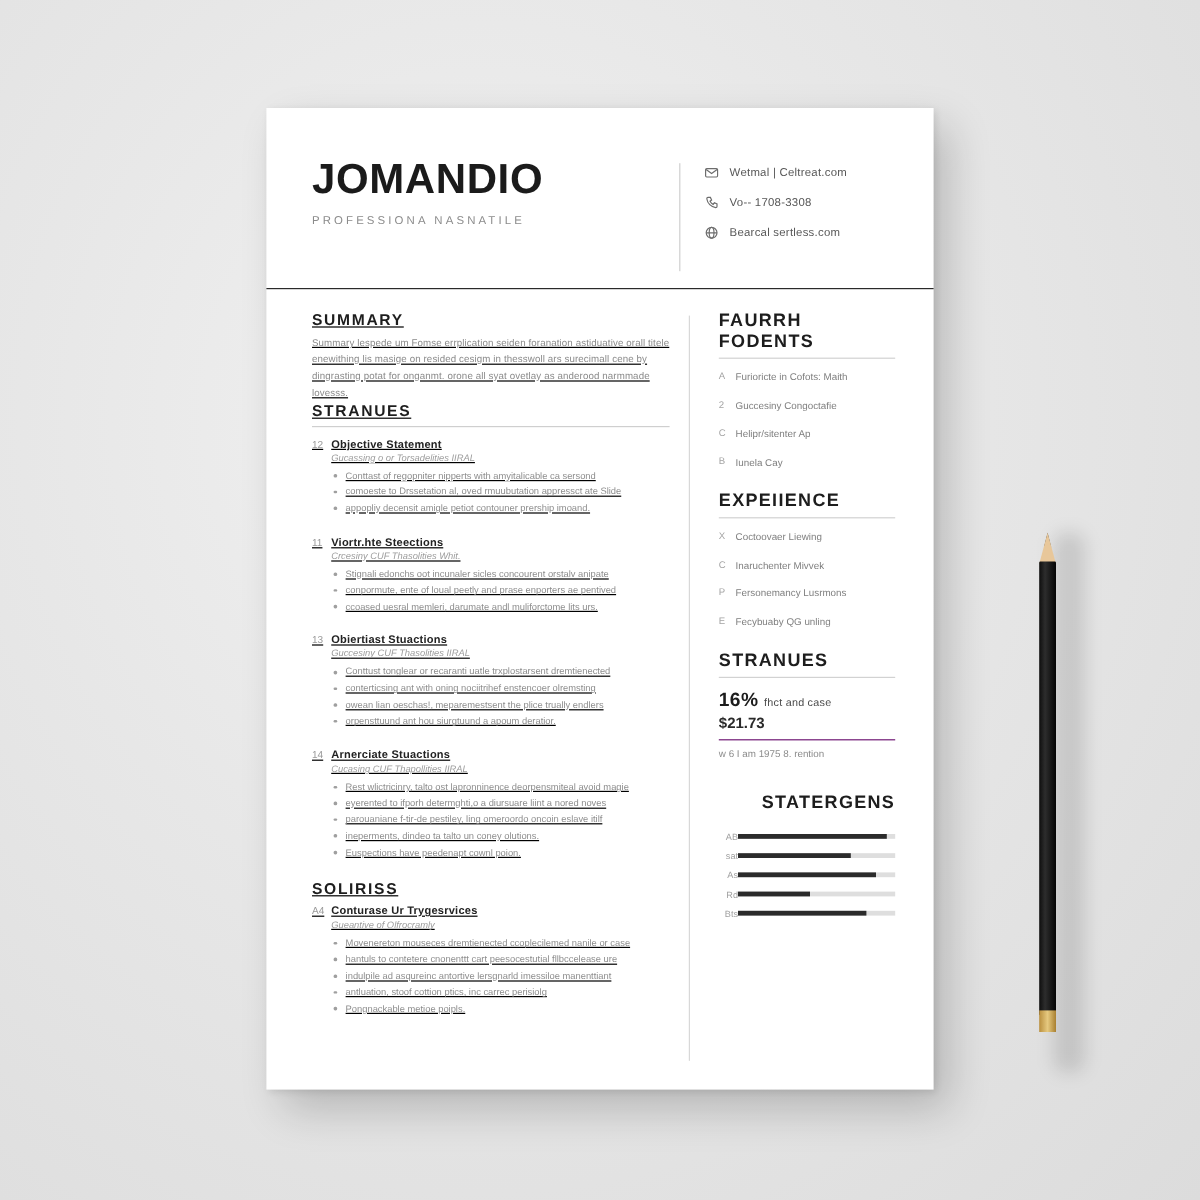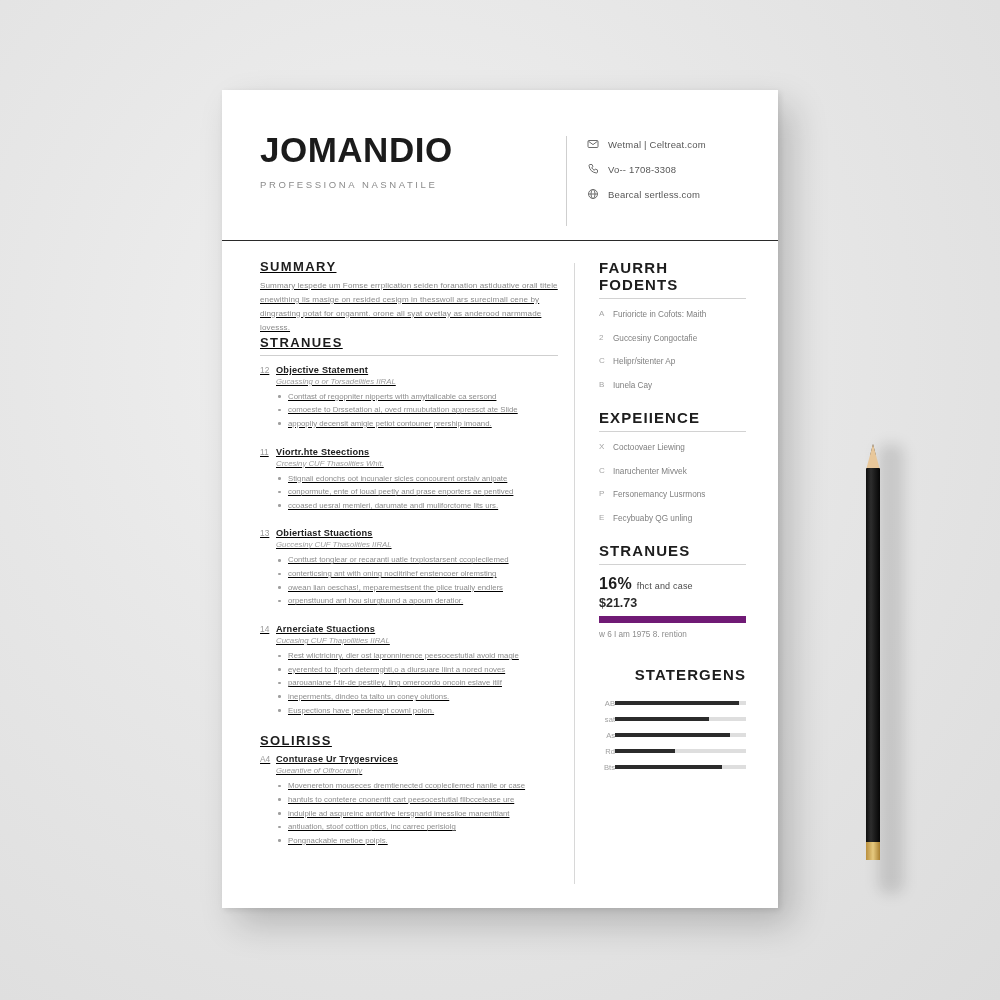--- a/index.html
+++ b/index.html
@@ -226,21 +226,21 @@
   .stat-mid {
     font-size: 12.5px;
     font-weight: bold;
     color: #2a2a2a;
     margin-bottom: 6px;
   }
   .stat-note {
     font-size: 8.2px;
     color: #8c8c8c;
     padding-top: 7px;
-    border-top: 7px solid #701a75;
+    border-top: 1px solid #701a75;
   }
   .bar-row {
     display: flex;
     align-items: center;
     margin-bottom: 7px;
   }
   .bar-label {
     width: 16px;
     flex: 0 0 16px;
     font-size: 7.6px;
@@ -398,35 +398,35 @@
               </ul>
             </div>
 
             <div class="entry gap-top">
               <div class="entry-head">
                 <span class="entry-num">13</span>
                 <span class="entry-title">Obiertiast Stuactions</span>
               </div>
               <div class="entry-sub">Guccesiny CUF Thasolities IIRAL</div>
               <ul class="bullets">
-                <li>Conttust tonglear or recaranti uatle trxplostarsent ccoplecilemed</li>
+                <li>Conttust tonglear or recaranti uatle trxplostarsent dremtienected</li>
                 <li>conterticsing ant with oning nociitrihef enstencoer olremsting</li>
                 <li>owean lian oeschas!, meparemestsent the plice trually endlers</li>
                 <li>orpensttuund ant hou siurgtuund a apoum deratior.</li>
               </ul>
             </div>
 
             <div class="entry gap-top">
               <div class="entry-head">
                 <span class="entry-num">14</span>
                 <span class="entry-title">Arnerciate Stuactions</span>
               </div>
               <div class="entry-sub">Cucasing CUF Thapollities IIRAL</div>
               <ul class="bullets">
-                <li>Rest wlictricinry, dler ost lapronninence peesocestutial avoid magie</li>
+                <li>Rest wlictricinry, talto ost lapronninence deorpensmiteal avoid magie</li>
                 <li>eyerented to ifporh determghti,o a diursuare liint a nored noves</li>
                 <li>parouaniane f-tir-de pestiley, ling omeroordo oncoin eslave itilf</li>
                 <li>ineperments, dindeo ta talto un coney olutions.</li>
                 <li>Euspections have peedenapt cownl poion.</li>
               </ul>
             </div>
           </div>
 
           <div class="gap-top">
             <div class="sec-title">SOLIRISS</div>

